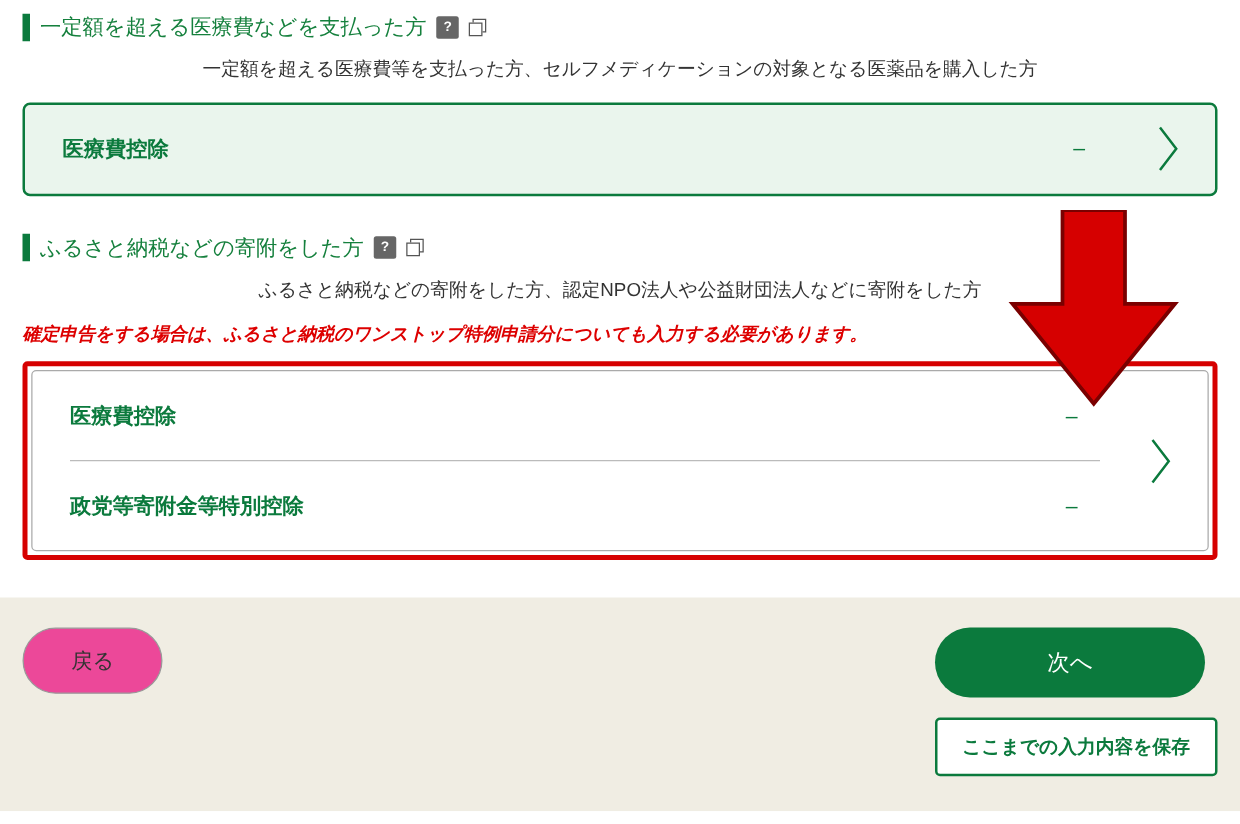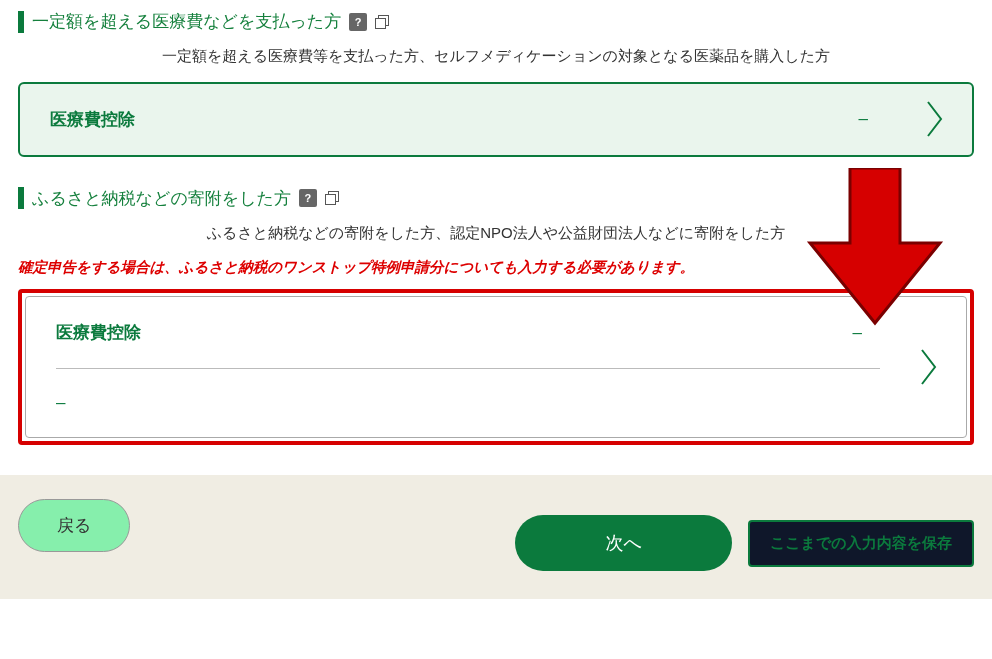--- a/index.html
+++ b/index.html
@@ -121,46 +121,45 @@
       margin: 3px;
     }
     .footer {
       background: #f0ede3;
       padding: 24px 18px 28px 18px;
       display: flex;
       align-items: flex-start;
       justify-content: space-between;
     }
     .btn-back {
-      background: #86efac;
+      background: #ec4899;
       border: 1px solid #999;
       border-radius: 28px;
       padding: 14px 38px;
       font-size: 17px;
       color: #333;
       cursor: pointer;
     }
     .footer-right {
       display: flex;
-      flex-direction: row;
-      align-items: center;
+      flex-direction: column;
+      align-items: flex-start;
       gap: 16px;
-      margin-top: 16px;
     }
     .btn-next {
       background: #0b7a3d;
       border: none;
       border-radius: 28px;
       padding: 16px 90px;
       font-size: 18px;
       color: #fff;
       cursor: pointer;
     }
     .btn-save {
-      background: #0f172a;
+      background: #ffffff;
       border: 2px solid #0b7a3d;
       border-radius: 4px;
       padding: 12px 20px;
       font-size: 15px;
       color: #0b7a3d;
       font-weight: bold;
       cursor: pointer;
     }
     .arrow-annotation {
       position: absolute;
@@ -207,20 +206,21 @@
     <div class="section-desc">ふるさと納税などの寄附をした方、認定NPO法人や公益財団法人などに寄附をした方</div>
     <div class="warning-text">確定申告をする場合は、ふるさと納税のワンストップ特例申請分についても入力する必要があります。</div>
     <div class="donation-highlight">
       <div class="card">
         <div class="card-body">
           <div class="card-row">
             <span class="card-label">医療費控除</span>
             <span class="card-value">–</span>
           </div>
           <div class="card-row">
+            <span class="card-label">政党等寄附金等特別控除</span>
             <span class="card-value">–</span>
           </div>
         </div>
         <div class="card-arrow">
           <svg class="chevron-right" width="18" height="42" viewBox="0 0 18 42">
               <path d="M2 4 L15 21 L2 38" stroke="#0b7a3d" stroke-width="2" fill="none"></path>
             </svg>
         </div>
       </div>
     </div>

